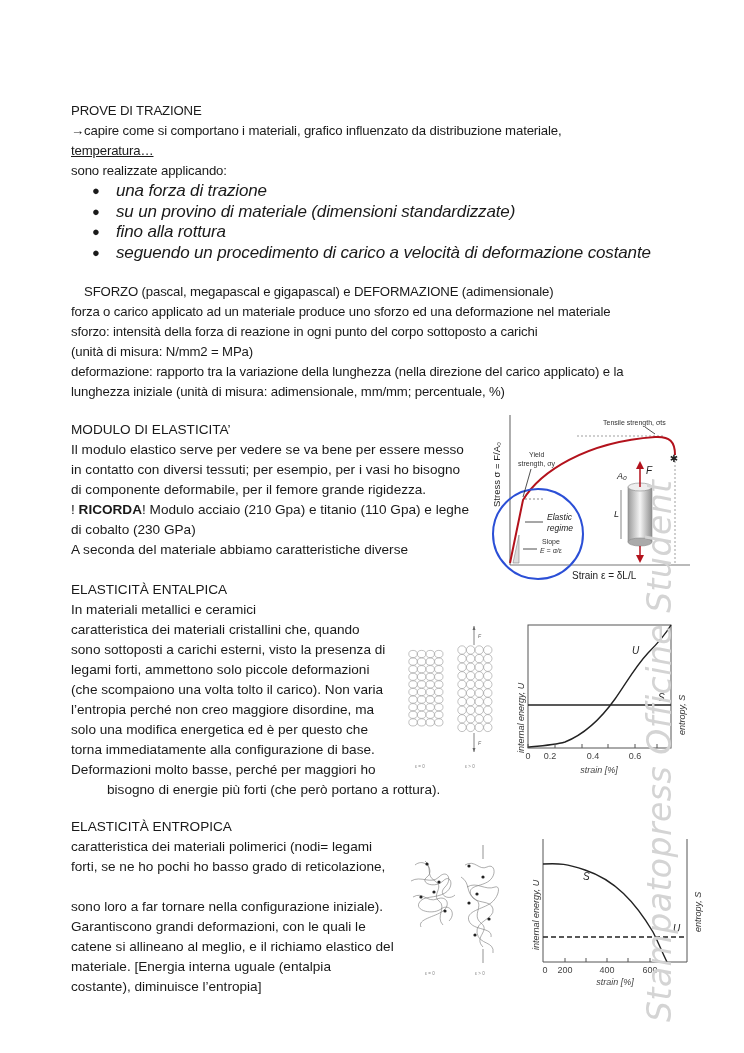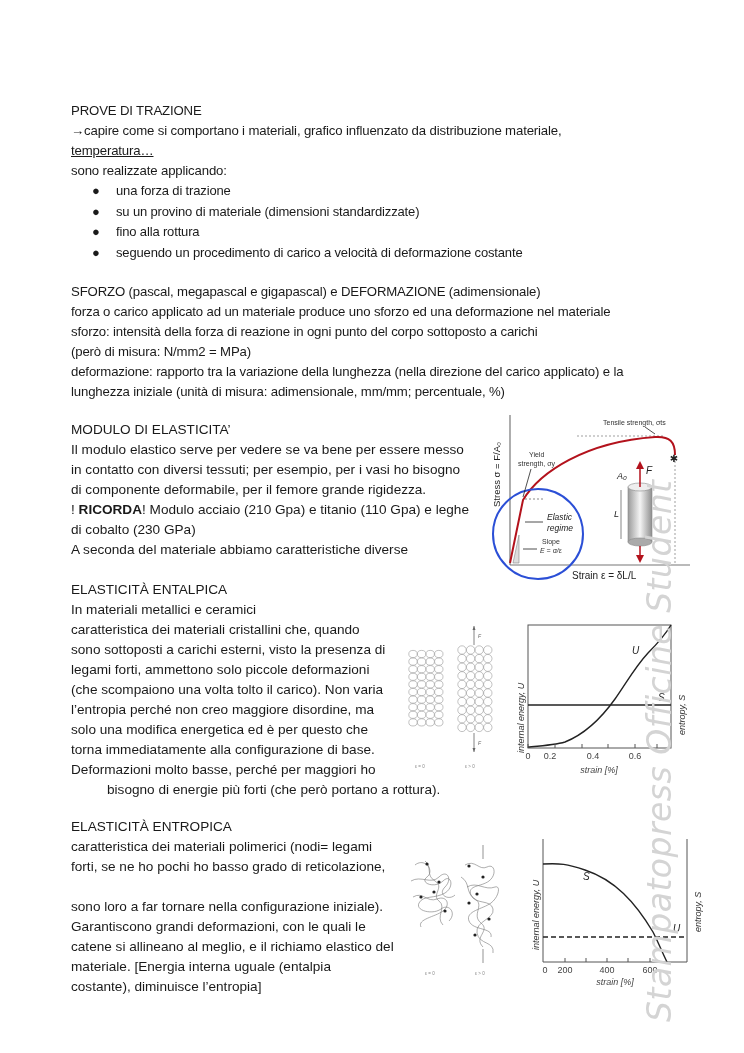--- a/index.html
+++ b/index.html
@@ -3,21 +3,21 @@
 <meta charset="utf-8">
 <style>
   html, body { margin: 0; padding: 0; }
   body {
     width: 744px; height: 1053px; background: #ffffff; position: relative; overflow: hidden;
     font-family: "Liberation Sans", "DejaVu Sans", sans-serif; color: #1a1a1a;
   }
   .page { position: absolute; left: 0; top: 12px; width: 744px; height: 1053px; }
   .t { position: absolute; left: 71px; font-size: 13.2px; line-height: 20px; white-space: nowrap; letter-spacing: -0.15px; }
   .b { position: absolute; left: 92px; font-size: 13px; line-height: 20px; }
-  .bt { position: absolute; left: 116px; font-size: 13px; line-height: 20px; white-space: nowrap; letter-spacing: -0.15px; }
+  .bt { position: absolute; left: 116px; font-size: 17px; line-height: 20px; white-space: nowrap; letter-spacing: -0.15px; font-style: italic; }
   .c { position: absolute; left: 71px; font-size: 13.6px; line-height: 20px; white-space: nowrap; letter-spacing: 0px; }
   strong { font-weight: bold; }
   .fig { position: absolute; }
   .watermark {
     position: absolute; left: 640px; top: 1010px; transform-origin: left top; transform: rotate(-90deg);
     font-size: 33px; font-style: italic; color: #d4d4d4; white-space: nowrap; letter-spacing: 0.5px;
     font-family: "DejaVu Sans", sans-serif;
   }
   svg text { font-family: "Liberation Sans", sans-serif; }
 </style>
@@ -35,24 +35,24 @@
     <div class="b" style="top:169px;">●</div>
     <div class="bt" style="top:169px;">una forza di trazione</div>
     <div class="b" style="top:190px;">●</div>
     <div class="bt" style="top:190px;">su un provino di materiale (dimensioni standardizzate)</div>
     <div class="b" style="top:210px;">●</div>
     <div class="bt" style="top:210px;">fino alla rottura</div>
     <div class="b" style="top:231px;">●</div>
     <div class="bt" style="top:231px;">seguendo un procedimento di carico a velocità di deformazione costante</div>
   </div>
 
-  <div class="t" style="top:270px;">SFORZO (pascal, megapascal e gigapascal) e DEFORMAZIONE (adimensionale)</div>
+  <div class="t" style="top:270px;margin-left:13px;">SFORZO (pascal, megapascal e gigapascal) e DEFORMAZIONE (adimensionale)</div>
   <div class="t" style="top:290px;">forza o carico applicato ad un materiale produce uno sforzo ed una deformazione nel materiale</div>
   <div class="t" style="top:310px;">sforzo: intensità della forza di reazione in ogni punto del corpo sottoposto a carichi</div>
-  <div class="t" style="top:330px;">(però di misura: N/mm2 = MPa)</div>
+  <div class="t" style="top:330px;">(unità di misura: N/mm2 = MPa)</div>
   <div class="t" style="top:350px;">deformazione: rapporto tra la variazione della lunghezza (nella direzione del carico applicato) e la</div>
   <div class="t" style="top:370px;">lunghezza iniziale (unità di misura: adimensionale, mm/mm; percentuale, %)</div>
 
   <div class="c" style="top:408px;">MODULO DI ELASTICITA’</div>
   <div class="c" style="top:428px;">Il modulo elastico serve per vedere se va bene per essere messo</div>
   <div class="c" style="top:448px;">in contatto con diversi tessuti; per esempio, per i vasi ho bisogno</div>
   <div class="c" style="top:468px;">di componente deformabile, per il femore grande rigidezza.</div>
   <div class="c" style="top:488px;"><span>! </span><strong>RICORDA</strong><span>! Modulo acciaio (210 Gpa) e titanio (110 Gpa) e leghe</span></div>
   <div class="c" style="top:508px;">di cobalto (230 GPa)</div>
   <div class="c" style="top:528px;">A seconda del materiale abbiamo caratteristiche diverse</div>

